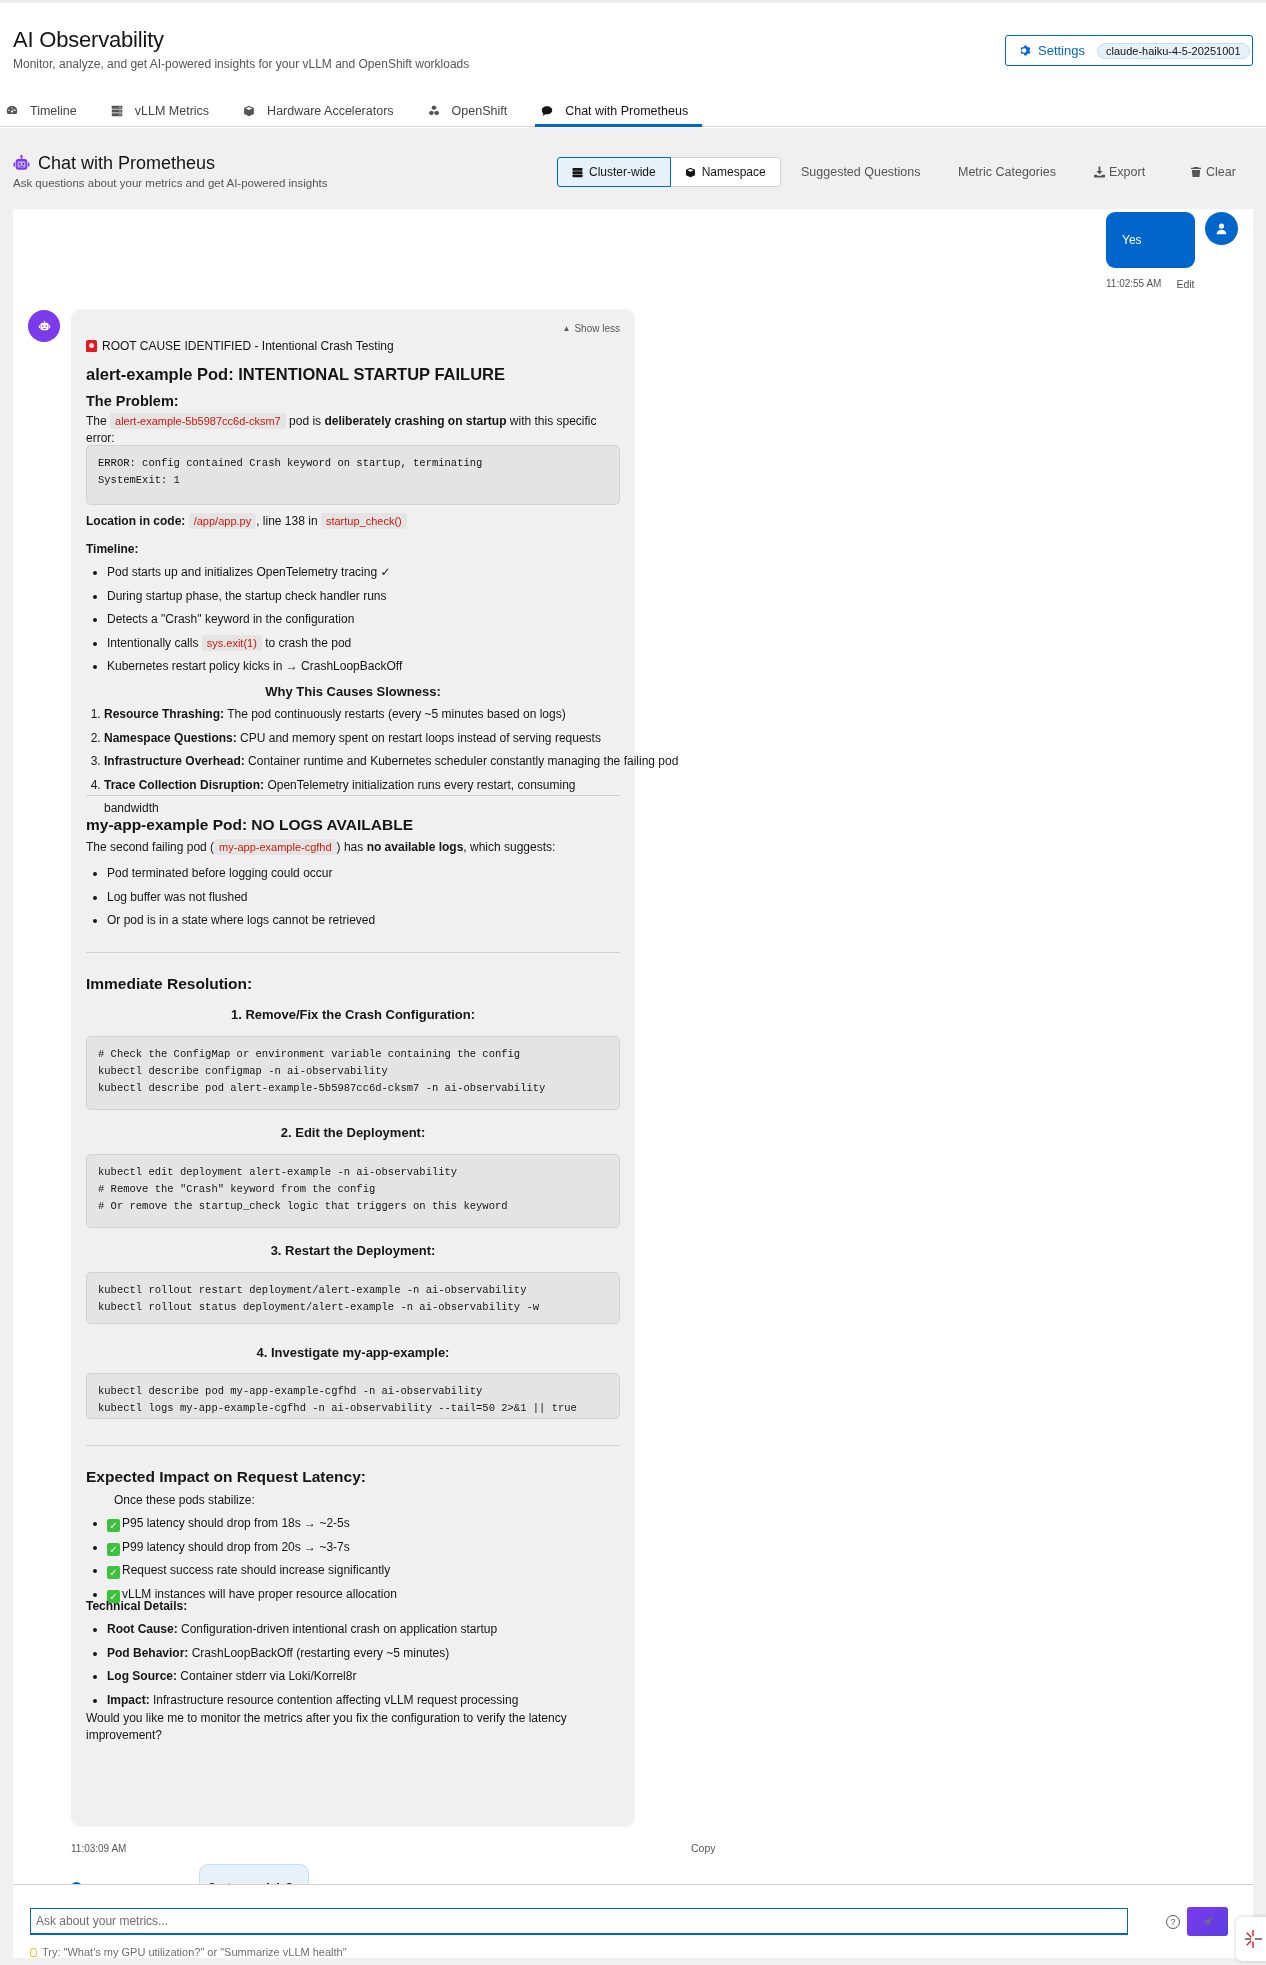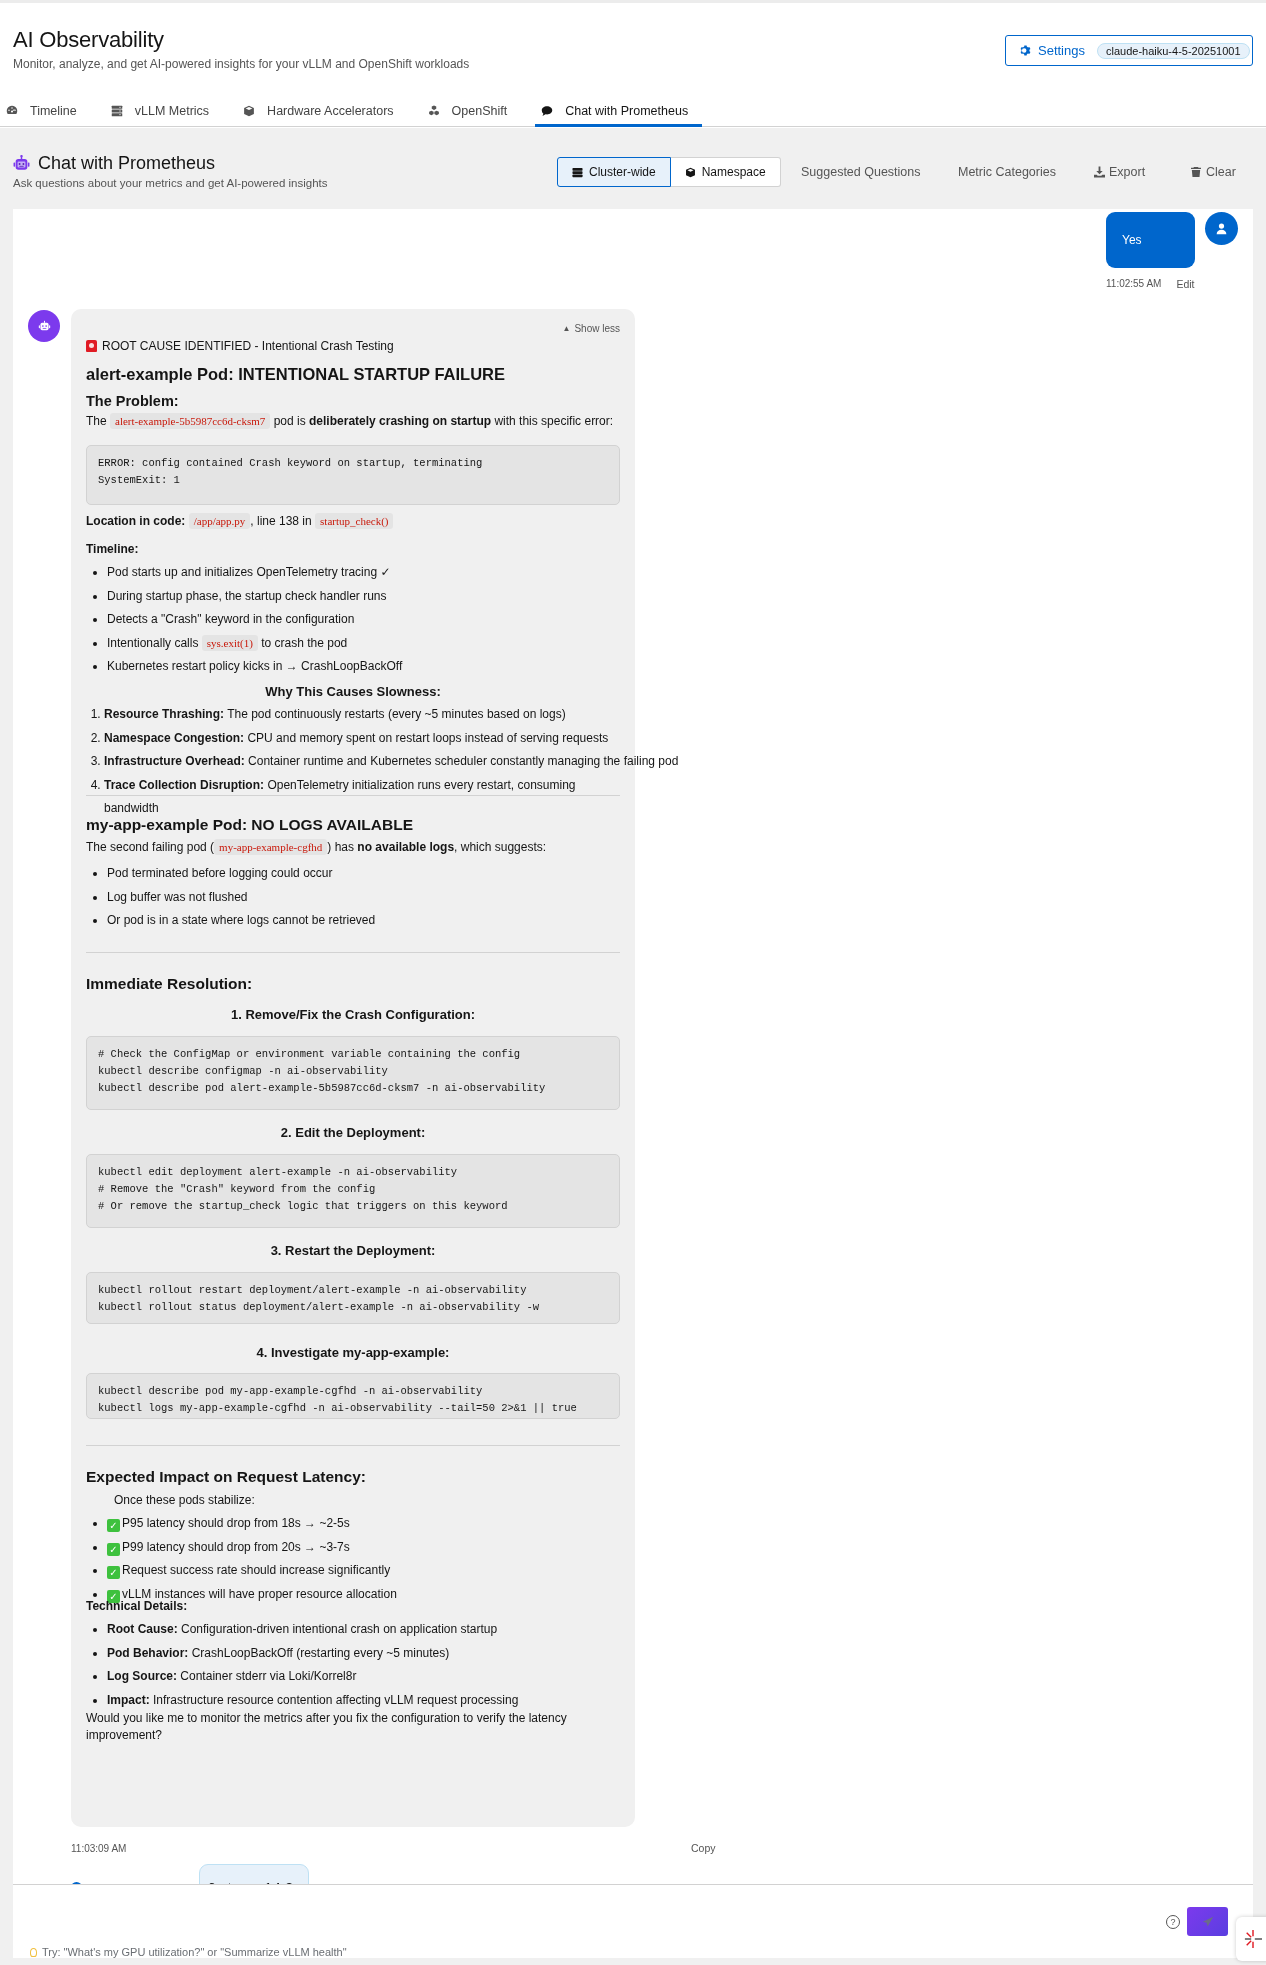--- a/index.html
+++ b/index.html
@@ -58,21 +58,21 @@
   .blk { position: absolute; left: 0; right: 0; }
   .p { font-size: 12px; }
   .root-line { font-size: 12px; display: flex; align-items: center; gap: 5px; }
   .siren { width: 11px; height: 12px; background: #e01b24; border-radius: 2px 2px 1px 1px; display: inline-block; position: relative; }
   .siren::after { content: ""; position: absolute; left: 3px; top: 3px; width: 5px; height: 5px; background: #fff; border-radius: 50%; opacity: .85; }
   .h2 { font-size: 16.5px; font-weight: 600; color: #151515; }
   .h3 { font-size: 14.5px; font-weight: 600; color: #151515; }
   .h4 { font-size: 13px; font-weight: 600; color: #151515; text-align: center; }
   .h5 { font-size: 12px; font-weight: 600; color: #151515; }
   b, .bold { font-weight: 700; }
-  code.inline { font-family: Liberation Serif, serif; color: #c9190b; background: #e4e4e4; padding: 2px 5px; border-radius: 3px; font-size: 11px; }
+  code.inline { font-family: Liberation Sans, sans-serif; color: #c9190b; background: #e4e4e4; padding: 2px 5px; border-radius: 3px; font-size: 11px; }
   .codeblock { background: #e4e4e4; border: 1px solid #d2d2d2; border-radius: 5px; font-family: "Liberation Mono", "DejaVu Sans Mono", monospace; font-size: 10.5px; line-height: 17px; padding: 9px 11px; white-space: pre; color: #151515; }
   ul.list, ol.list { padding-left: 21px; }
   ul.list li, ol.list li { font-size: 12px; height: 23.5px; line-height: 23.5px; }
   hr.sep { border: 0; border-top: 1px solid #d2d2d2; }
   .check { display: inline-block; width: 13px; height: 13px; background: #3ec13e; border-radius: 2px; color: #fff; font-size: 10px; line-height: 13px; text-align: center; margin-right: 2px; vertical-align: -2px; font-weight: 700; }
 
   .bot-meta-time { position: absolute; left: 58px; top: 1634px; font-size: 10px; color: #555; }
   .copy-btn { position: absolute; left: 678px; top: 1633px; font-size: 10.5px; color: #555; cursor: pointer; }
   .exec-row { position: absolute; left: 58px; top: 1655px; display: flex; align-items: center; gap: 6px; }
   .exec-link { display: flex; align-items: center; gap: 4px; color: #0066cc; font-size: 10.5px; cursor: pointer; }
@@ -291,21 +291,21 @@
           <span>Intentionally calls</span>
           <code class="inline">sys.exit(1)</code>
           <span>to crash the pod</span>
         </li>
         <li>Kubernetes restart policy kicks in → CrashLoopBackOff</li>
       </ul>
 
       <div class="blk h4" style="top:374px;">Why This Causes Slowness:</div>
       <ol class="blk list" style="top:394px; padding-left:18px;">
         <li><b>Resource Thrashing:</b> <span>The pod continuously restarts (every ~5 minutes based on logs)</span></li>
-        <li><b>Namespace Congestion:</b> <span>CPU and memory spent on restart loops instead of serving requests</span></li>
+        <li><b>Namespace Questions:</b> <span>CPU and memory spent on restart loops instead of serving requests</span></li>
         <li style="white-space:nowrap;"><b>Infrastructure Overhead:</b> <span>Container runtime and Kubernetes scheduler constantly managing the failing pod</span></li>
         <li><b>Trace Collection Disruption:</b> <span>OpenTelemetry initialization runs every restart, consuming bandwidth</span></li>
       </ol>
 
       <hr class="blk sep" style="top:486px;">
 
       <div class="blk h2" style="top:505px; font-size:15.5px;">my-app-example Pod: NO LOGS AVAILABLE</div>
       <div class="blk p" style="top:530px;">
         <span>The second failing pod (</span><code class="inline">my-app-example-cgfhd</code><span>) has</span>
         <b>no available logs</b><span>, which suggests:</span>
@@ -366,20 +366,21 @@
   <div class="exec-row">
     <div class="exec-link">
       <span class="info-icon">i</span>
       <span>Show execution details</span>
     </div>
     <span class="exec-chip">6 steps, 14.2s</span>
   </div>
 </div>
 
 <div class="input-area">
+  <input class="chat-input" type="text" placeholder="Ask about your metrics..." style="">
   <div class="help-icon">?</div>
   <div class="send-btn">
     <svg viewBox="0 0 16 16" width="12" height="12">
         <path fill="#6b6b8a" d="M15 1L1 7.5l5 1.5 1.5 5L15 1z"></path>
       </svg>
   </div>
   <div class="hint">
     <span class="bulb"></span>
     <span>Try: "What's my GPU utilization?" or "Summarize vLLM health"</span>
   </div>

